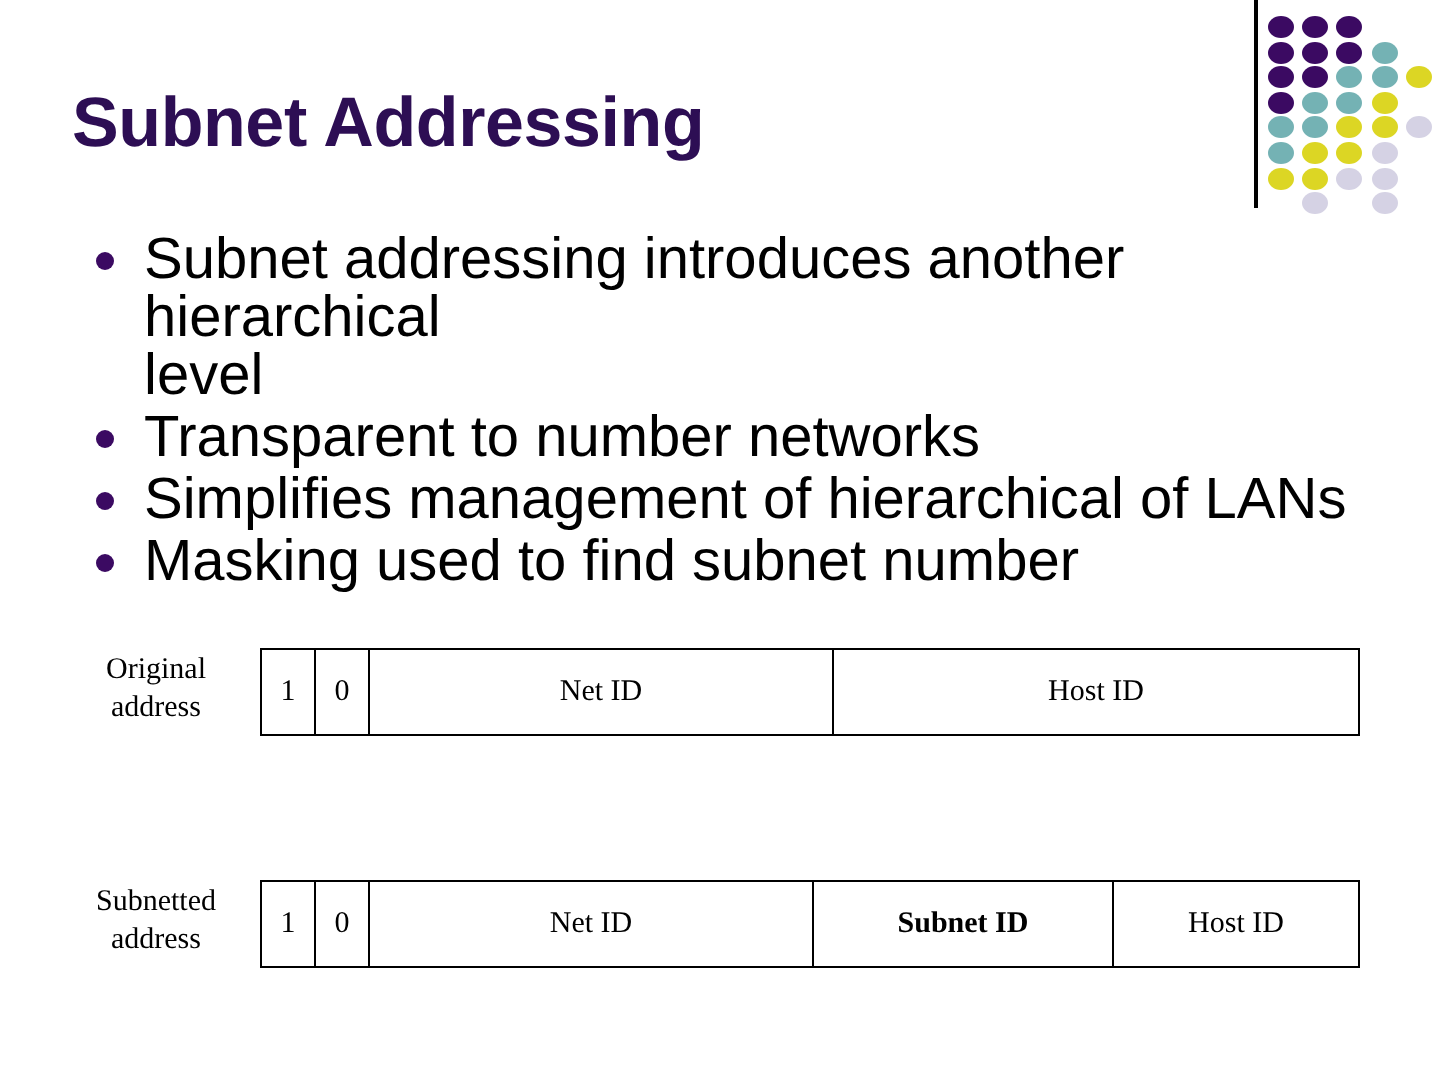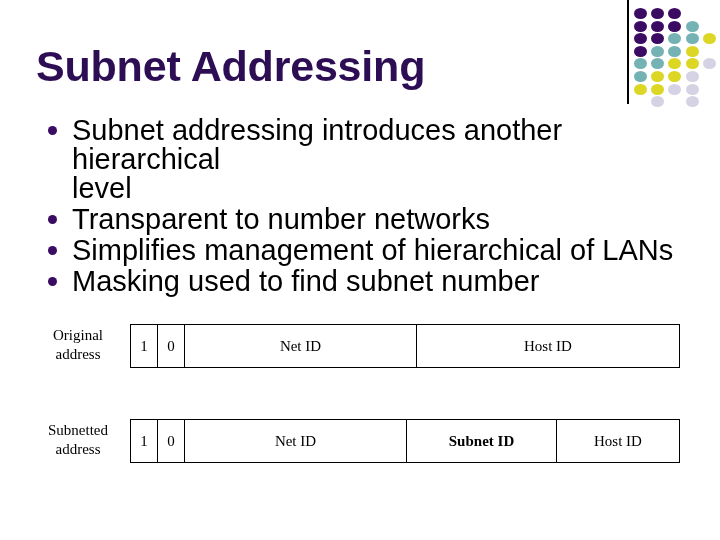--- a/index.html
+++ b/index.html
@@ -39,21 +39,21 @@
     height: 104px;
     background: #000000;
   }
 
   
   #title {
     position: absolute;
     left: 36px;
     top: 42px;
     width: 560px;
-    font-size: 43px;
+    font-size: 35px;
     font-weight: bold;
     color: #2d0e54;
     letter-spacing: -0.2px;
     line-height: 1.12;
     white-space: nowrap;
   }
 
   
   #bullets {
     position: absolute;
@@ -84,21 +84,21 @@
   }
 
   
   .diagram {
     position: absolute;
     left: 30px;
     width: 652px;
     height: 46px;
   }
   #diagram-original { top: 324px; }
-  #diagram-subnetted { top: 419px; }
+  #diagram-subnetted { top: 440px; }
 
   .diagram-label {
     position: absolute;
     left: 0px;
     top: 2px;
     width: 96px;
     text-align: center;
     font-family: "Liberation Serif", serif;
     font-size: 15px;
     color: #000000;

